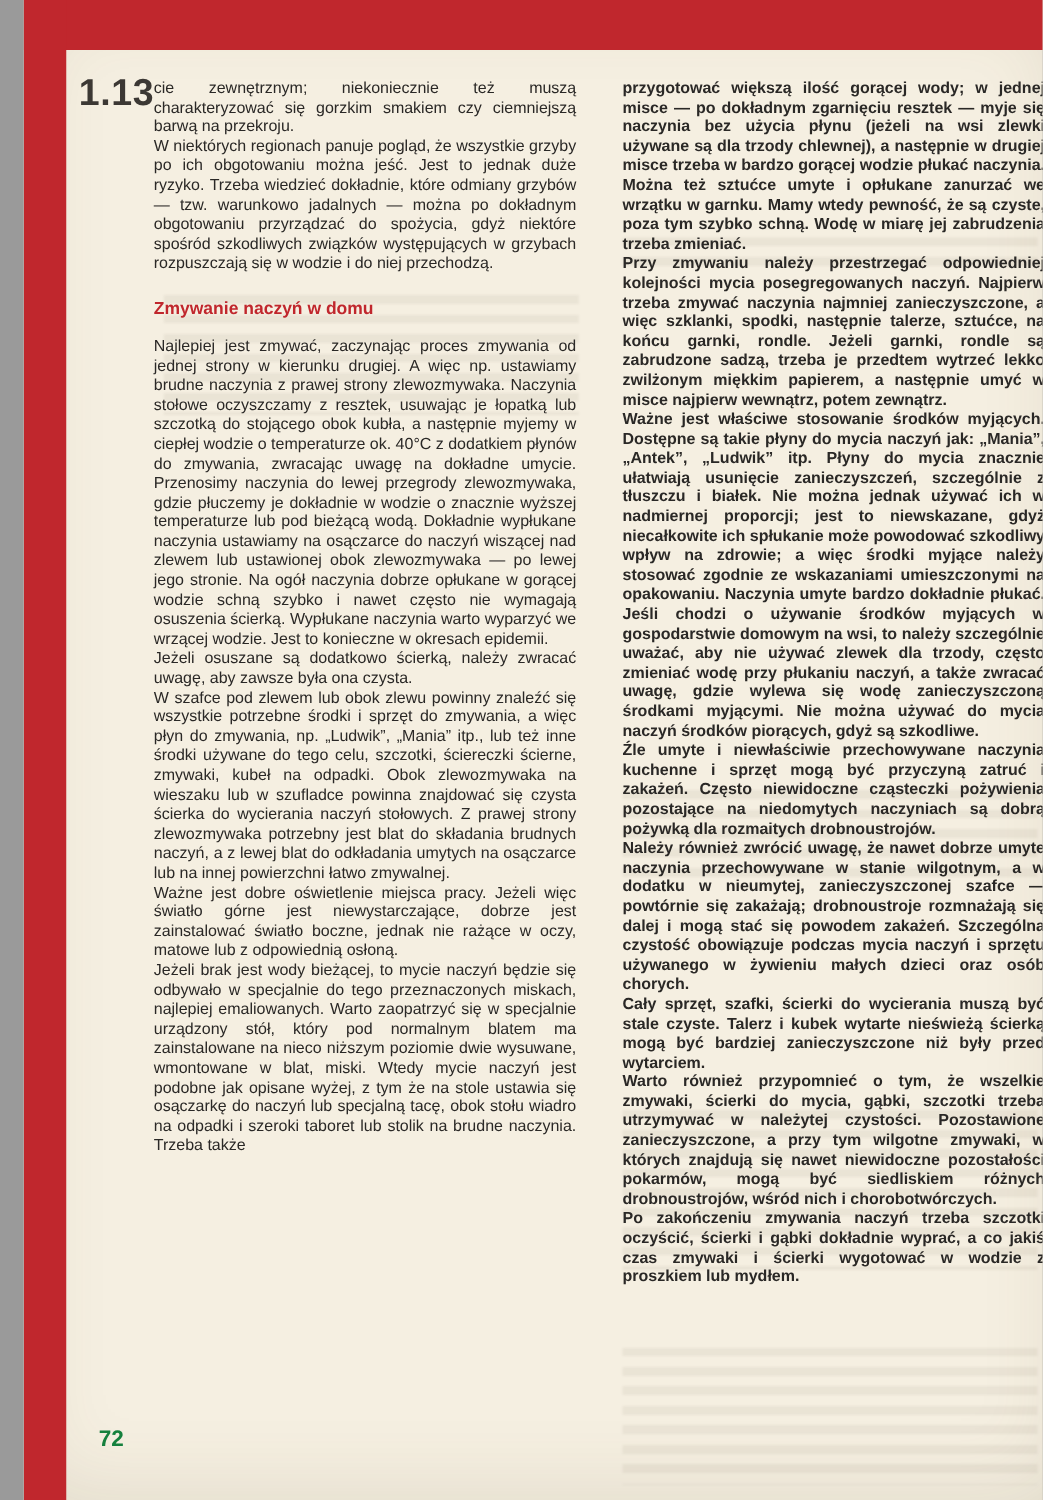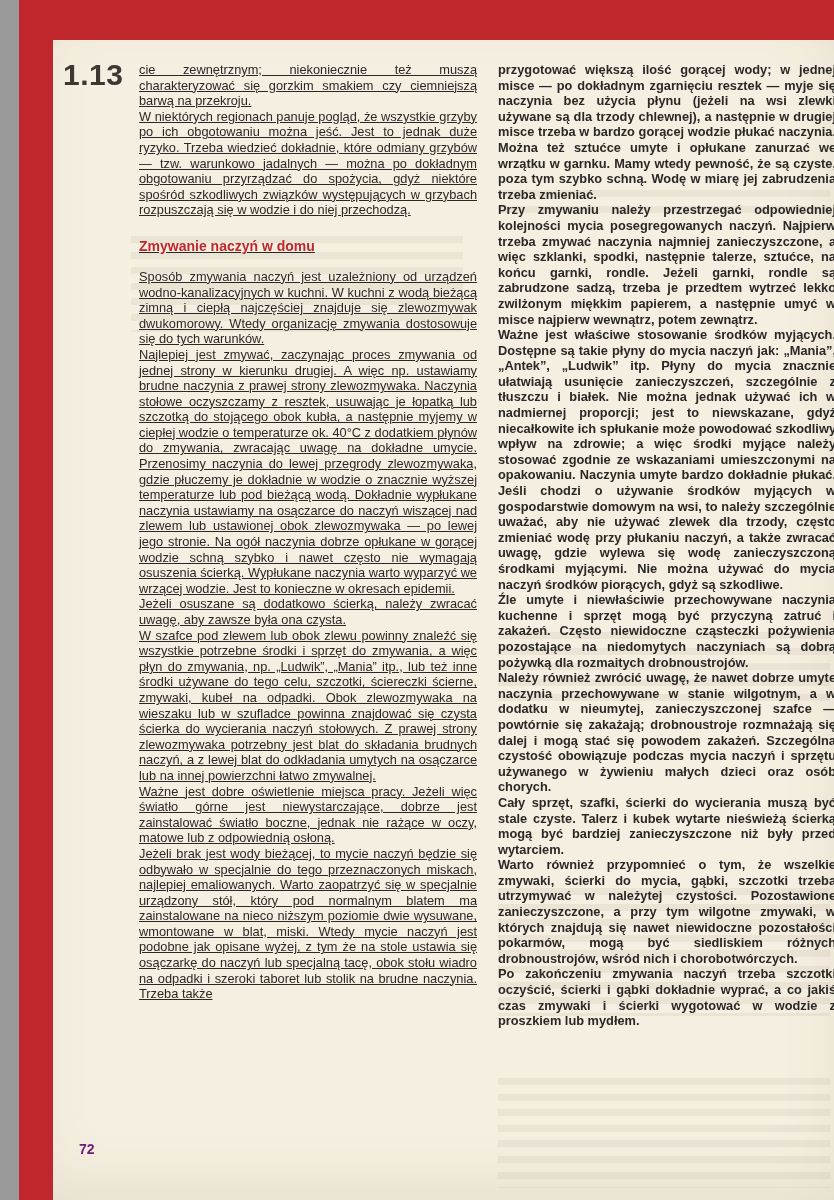--- a/index.html
+++ b/index.html
@@ -45,36 +45,36 @@
   .col {
     position: absolute;
     top: 62px;
     width: 338px;
     font-size: 12.8px;
     line-height: 15.6px;
     text-align: justify;
     z-index: 2;
   }
   .col p { margin: 0; }
-  .col-left  { left: 120px; text-decoration: underline; }
+  .col-left  { left: 104px; }
   .col-right { left: 479px; font-weight: bold; }
   .heading {
     font-size: 14px;
     line-height: 20px;
     color: var(--accent-red, #c0272d);
     margin: 18px 0 13px 0;
     font-weight: bold;
     text-align: left;
   }
   .page-number {
     position: absolute;
     left: 60px; top: 1141px;
     font-weight: bold;
-    font-size: 14px;
-    color: #701a75;
+    font-size: 18px;
+    color: #15803d;
     z-index: 2;
   }
   
   .artifact {
     position: absolute;
     z-index: 1;
     opacity: 0.5;
     filter: blur(0.7px);
     pointer-events: none;
     background: repeating-linear-gradient(
@@ -107,21 +107,20 @@
   <div class="artifact a4"></div>
   <div class="artifact a5"></div>
 
   <div class="col col-left">
     <div>
         <p>cie zewnętrznym; niekoniecznie też muszą charakteryzować się gorzkim smakiem czy ciemniejszą barwą na przekroju.</p>
         <p>W niektórych regionach panuje pogląd, że wszystkie grzyby po ich obgotowaniu można jeść. Jest to jednak duże ryzyko. Trzeba wiedzieć dokładnie, które odmiany grzybów — tzw. warunkowo jadalnych — można po dokładnym obgotowaniu przyrządzać do spożycia, gdyż niektóre spośród szkodliwych związków występujących w grzybach rozpuszczają się w wodzie i do niej przechodzą.</p>
       </div>
     <h2 class="heading">Zmywanie naczyń w domu</h2>
     <div>
-        <p>Sposób zmywania naczyń jest uzależniony od urządzeń wodno-kanalizacyjnych w kuchni. W kuchni z wodą bieżącą zimną i ciepłą najczęściej znajduje się zlewozmywak dwukomorowy. Wtedy organizację zmywania dostosowuje się do tych warunków.</p>
         <p>Najlepiej jest zmywać, zaczynając proces zmywania od jednej strony w kierunku drugiej. A więc np. ustawiamy brudne naczynia z prawej strony zlewozmywaka. Naczynia stołowe oczyszczamy z resztek, usuwając je łopatką lub szczotką do stojącego obok kubła, a następnie myjemy w ciepłej wodzie o temperaturze ok. 40°C z dodatkiem płynów do zmywania, zwracając uwagę na dokładne umycie. Przenosimy naczynia do lewej przegrody zlewozmywaka, gdzie płuczemy je dokładnie w wodzie o znacznie wyższej temperaturze lub pod bieżącą wodą. Dokładnie wypłukane naczynia ustawiamy na osączarce do naczyń wiszącej nad zlewem lub ustawionej obok zlewozmywaka — po lewej jego stronie. Na ogół naczynia dobrze opłukane w gorącej wodzie schną szybko i nawet często nie wymagają osuszenia ścierką. Wypłukane naczynia warto wyparzyć we wrzącej wodzie. Jest to konieczne w okresach epidemii.</p>
         <p>Jeżeli osuszane są dodatkowo ścierką, należy zwracać uwagę, aby zawsze była ona czysta.</p>
         <p>W szafce pod zlewem lub obok zlewu powinny znaleźć się wszystkie potrzebne środki i sprzęt do zmywania, a więc płyn do zmywania, np. „Ludwik”, „Mania” itp., lub też inne środki używane do tego celu, szczotki, ściereczki ścierne, zmywaki, kubeł na odpadki. Obok zlewozmywaka na wieszaku lub w szufladce powinna znajdować się czysta ścierka do wycierania naczyń stołowych. Z prawej strony zlewozmywaka potrzebny jest blat do składania brudnych naczyń, a z lewej blat do odkładania umytych na osączarce lub na innej powierzchni łatwo zmywalnej.</p>
         <p>Ważne jest dobre oświetlenie miejsca pracy. Jeżeli więc światło górne jest niewystarczające, dobrze jest zainstalować światło boczne, jednak nie rażące w oczy, matowe lub z odpowiednią osłoną.</p>
         <p>Jeżeli brak jest wody bieżącej, to mycie naczyń będzie się odbywało w specjalnie do tego przeznaczonych miskach, najlepiej emaliowanych. Warto zaopatrzyć się w specjalnie urządzony stół, który pod normalnym blatem ma zainstalowane na nieco niższym poziomie dwie wysuwane, wmontowane w blat, miski. Wtedy mycie naczyń jest podobne jak opisane wyżej, z tym że na stole ustawia się osączarkę do naczyń lub specjalną tacę, obok stołu wiadro na odpadki i szeroki taboret lub stolik na brudne naczynia. Trzeba także</p>
       </div>
   </div>
 
   <div class="col col-right">
     <div>

